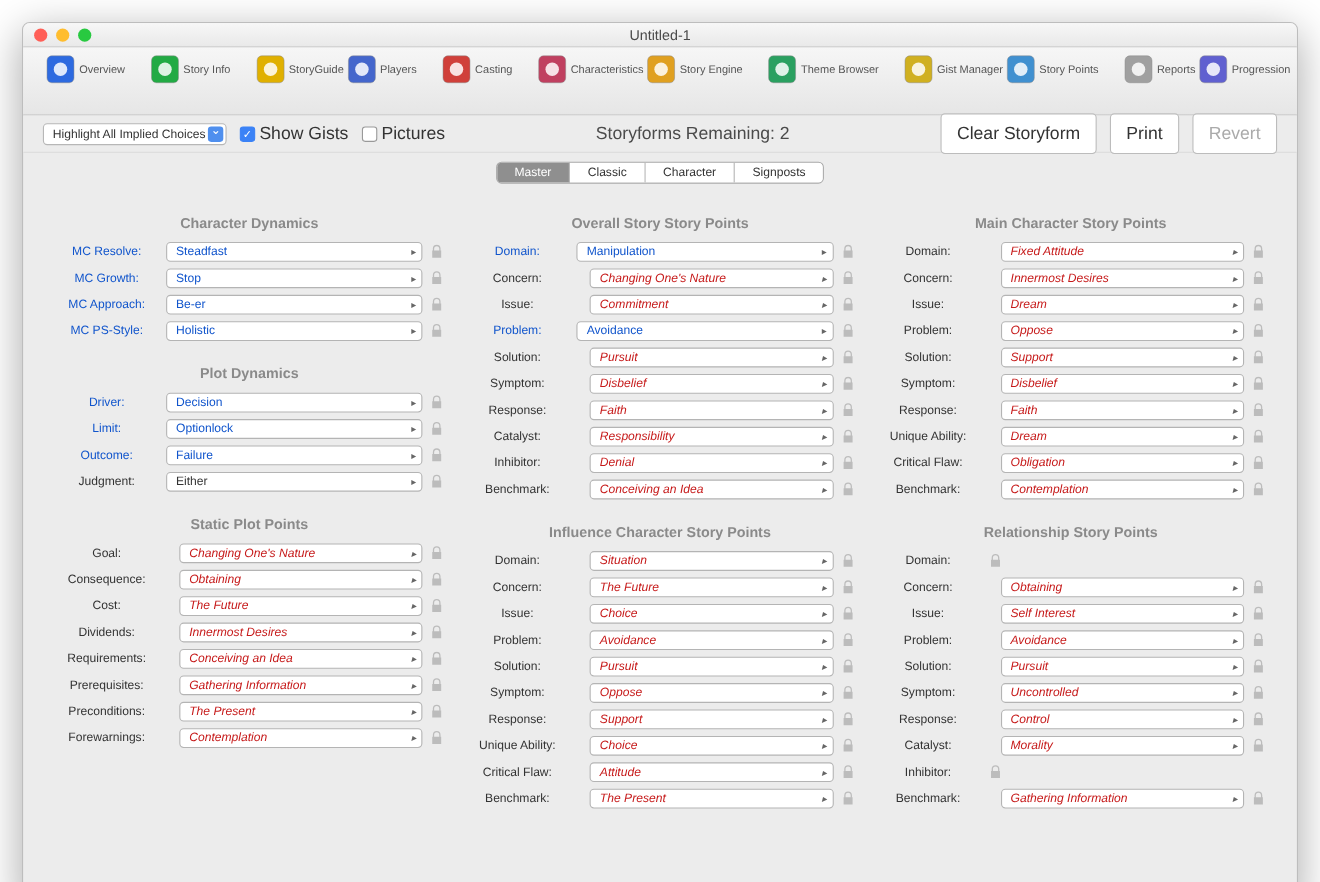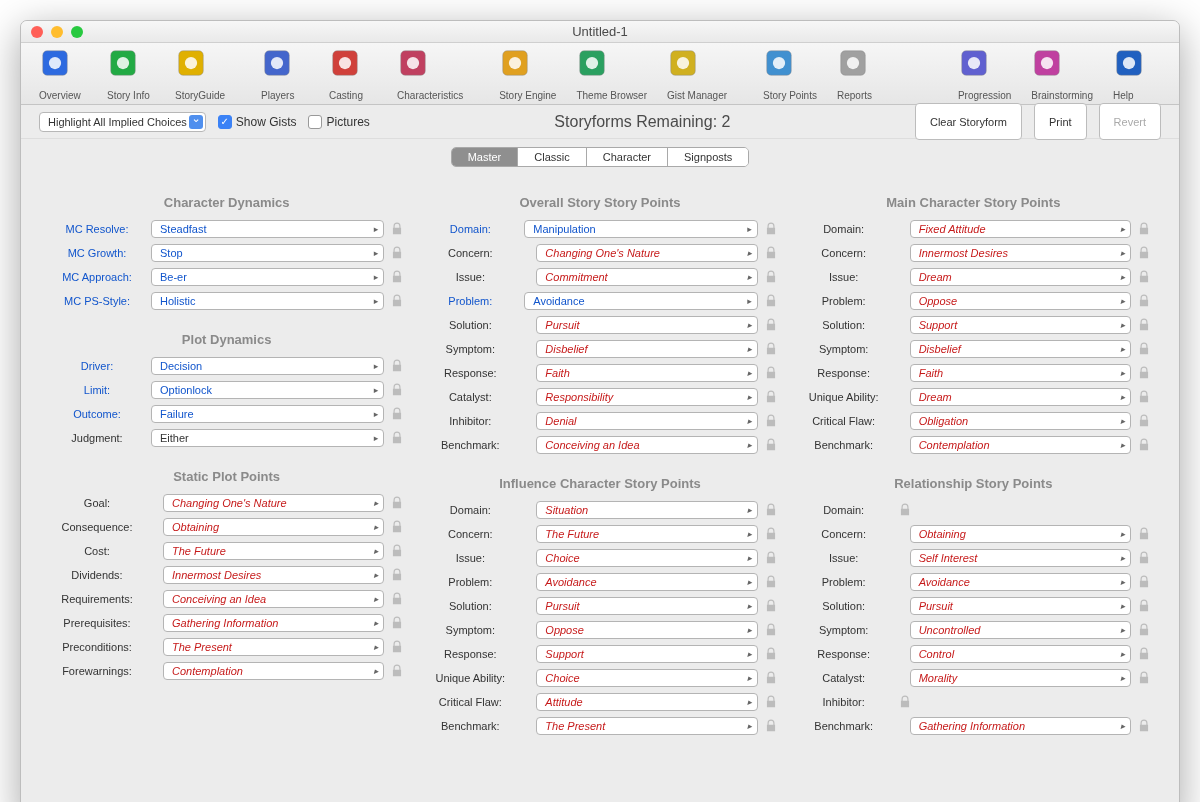--- a/index.html
+++ b/index.html
@@ -6,33 +6,33 @@
 body { background: #fff; display: flex; justify-content: center; padding: 20px; }
 .window { width: 1200px; height: 802px; background: #ececec; border-radius: 7px; box-shadow: 0 10px 40px rgba(0,0,0,0.35); overflow: hidden; display: flex; flex-direction: column; border:1px solid #bdbdbd; }
 .titlebar { height: 22px; background: linear-gradient(#f7f7f7,#e9e9e9); display: flex; align-items: center; position: relative; border-bottom:1px solid #cfcfcf; }
 .traffic { display: flex; gap: 8px; margin-left: 10px; }
 .tl { width: 12px; height: 12px; border-radius: 50%; }
 .tl.r{background:#ff5f57;} .tl.y{background:#ffbd2e;} .tl.g{background:#28c940;}
 .titlebar .title { position: absolute; left: 0; right: 0; text-align: center; font-size: 13px; color: #4a4a4a; }
 .toolbar { height: 62px; background: linear-gradient(#f6f6f6,#e6e6e6); border-bottom:1px solid #c4c4c4; display: flex; align-items: flex-start; padding: 4px 18px 0 18px; gap: 0; }
 .tgroup { display: flex; gap: 20px; }
 .tsep { width: 36px; }
-.tbut { display: flex; flex-direction: column; align-items: flex-start; gap: 11px; cursor: pointer; min-width: 48px; }
+.tbut { display: flex; align-items: center; gap: 1px; cursor: pointer; min-width: 48px; }
 .tic { width: 32px; height: 32px; border-radius: 4px; display:flex; align-items:center; justify-content:center; font-size:18px; }
 .tlabel { font-size: 10px; color: #555; white-space: nowrap; }
 .flex-spacer{flex:1;}
 .optbar { height: 34px; display: flex; align-items: center; padding: 0 18px; gap: 12px; background:#ececec; border-bottom:1px solid #ddd; }
 .mac-select { height: 20px; background: #fff; border: 1px solid #b7b7b7; border-radius: 4px; font-size: 11px; padding: 0 18px 0 8px; position: relative; display: inline-flex; align-items: center; color:#333; }
 .mac-select::after { content:""; position:absolute; right:2px; top:2px; bottom:2px; width:14px; background:#4f8fee; border-radius:3px;}
 .mac-select::before{content:"⌄"; position:absolute; right:4px; top:-1px; color:#fff; z-index:1; font-size:11px;}
 .chk { width:14px; height:14px; border:1px solid #999; border-radius:3px; background:#fff; display:inline-flex; align-items:center; justify-content:center; font-size:10px; color:#1660d0;}
 .chk.checked{background:#3b82f6; color:#fff; border-color:#3b82f6;}
-.optlab { font-size: 12px; color:#333; }
+.optlab { font-size: 16px; color:#333; }
 .center-title { font-size: 16px; color:#4b4b4b; font-weight:400; flex:1; text-align:center; }
-.mac-btn { height:37px; padding:16px 14px; background:#fff; border:1px solid #bcbcbc; border-radius:4px; font-size:11px; color:#333; display:inline-flex; align-items:center; }
+.mac-btn { height:37px; padding:16px 14px; background:#fff; border:1px solid #bcbcbc; border-radius:4px; font-size:16px; color:#333; display:inline-flex; align-items:center; }
 .mac-btn.disabled{color:#aaa;}
 .tabs-row{display:flex; justify-content:center; padding:8px 0 6px;}
 .segment{display:flex; border:1px solid #a9a9a9; border-radius:5px; overflow:hidden; height:20px;}
 .seg{padding:0 16px; font-size:11px; color:#333; border-right:1px solid #a9a9a9; display:flex; align-items:center; background:#fff;text-align:right;}
 .seg:last-child{border-right:none;}
 .seg.active{background:#8f8f8f; color:#fff;}
 .content{flex:1; overflow:auto; padding: 2px 28px 20px 28px;}
 .cols{display:flex; gap:18px;}
 .col{flex:1; min-width:0;}
 .sect-head{font-size:13px; color:#8a8a8a; font-weight:600; text-align:center; margin:20px 0 8px;}

